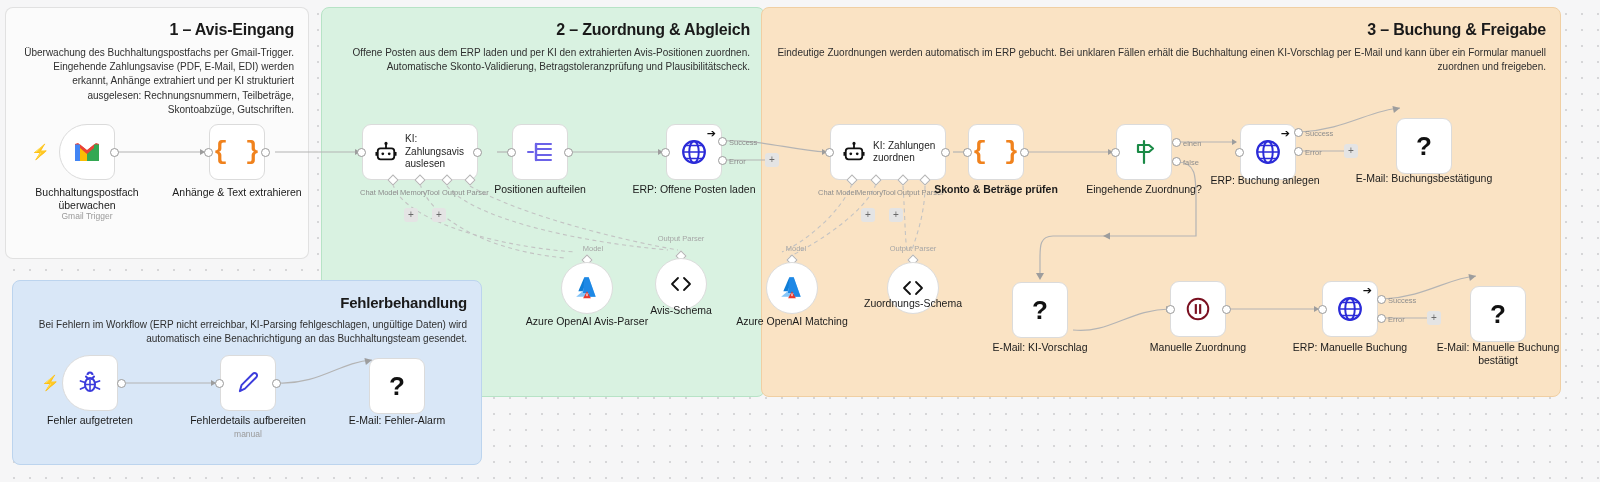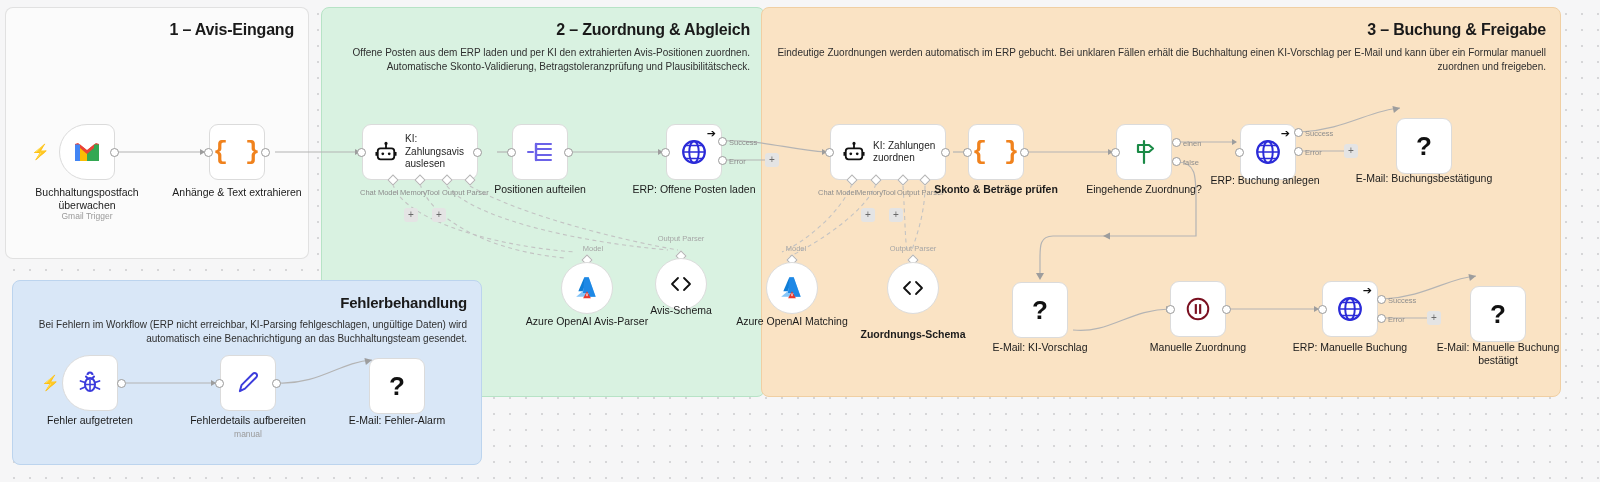--- a/index.html
+++ b/index.html
@@ -122,20 +122,21 @@
             letter-spacing: 1px; font-family: "Liberation Mono", monospace; }
 </style>
 </head>
 <body>
 
 <div id="canvas">
 
   <div class="group" id="grp-1">
     <div class="group-inner">
       <div class="group-title">1 – Avis-Eingang</div>
+      <div class="group-desc">Überwachung des Buchhaltungspostfachs per Gmail-Trigger. Eingehende Zahlungsavise (PDF, E-Mail, EDI) werden erkannt, Anhänge extrahiert und per KI strukturiert ausgelesen: Rechnungsnummern, Teilbeträge, Skontoabzüge, Gutschriften.</div>
     </div>
   </div>
 
   <div class="group" id="grp-2">
     <div class="group-inner">
       <div class="group-title">2 – Zuordnung &amp; Abgleich</div>
       <div class="group-desc">Offene Posten aus dem ERP laden und per KI den extrahierten Avis-Positionen zuordnen. Automatische Skonto-Validierung, Betragstoleranzprüfung und Plausibilitätscheck.</div>
     </div>
   </div>
 
@@ -452,21 +453,21 @@
 
   <div class="conn-label" style="left:888px;top:244px;width:50px;">Output Parser</div>
   <div class="diamond" style="left:909px;top:256px;"></div>
   <div class="subnode" style="left:887px;top:262px;">
     <span class="nicon">
       <svg width="24" height="18" viewBox="0 0 24 18">
         <path d="M9,3 L3,9 L9,15 M15,3 L21,9 L15,15" fill="none" stroke="#111" stroke-width="1.8" stroke-linecap="round" stroke-linejoin="round"></path>
       </svg>
     </span>
   </div>
-  <div class="node-label" style="left:838px;top:328px;font-weight:bold;">Zuordnungs-Schema</div>
+  <div class="node-label" style="left:838px;top:297px;">Zuordnungs-Schema</div>
 
   <div class="bolt" style="left:41px;top:375px;">⚡</div>
 
   <div class="node trigger" style="left:62px;top:355px;">
     <span class="nicon">
       <svg width="24" height="24" viewBox="0 0 24 24">
         <ellipse cx="12" cy="13.5" rx="5" ry="6.5" fill="none" stroke="#3c3cdc" stroke-width="2"></ellipse>
         <path d="M12,8 v11 M7,13.5 h10" stroke="#3c3cdc" stroke-width="1.6"></path>
         <path d="M8,5.5 l2.2,2.5 M16,5.5 l-2.2,2.5" stroke="#3c3cdc" stroke-width="2" stroke-linecap="round"></path>
         <path d="M2.5,10 l4.5,1.5 M2.5,18 l4.6,-2 M21.5,10 l-4.5,1.5 M21.5,18 l-4.6,-2" stroke="#3c3cdc" stroke-width="1.8" stroke-linecap="round"></path>

